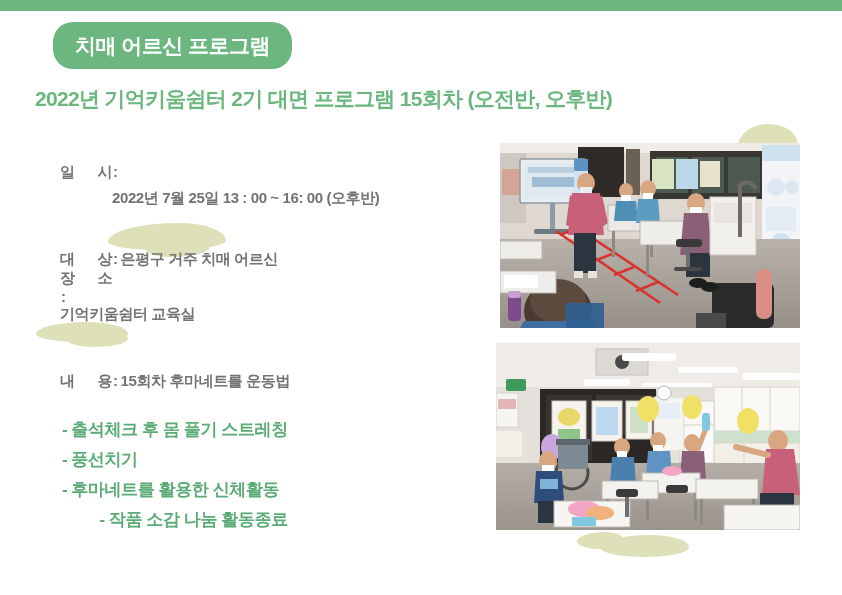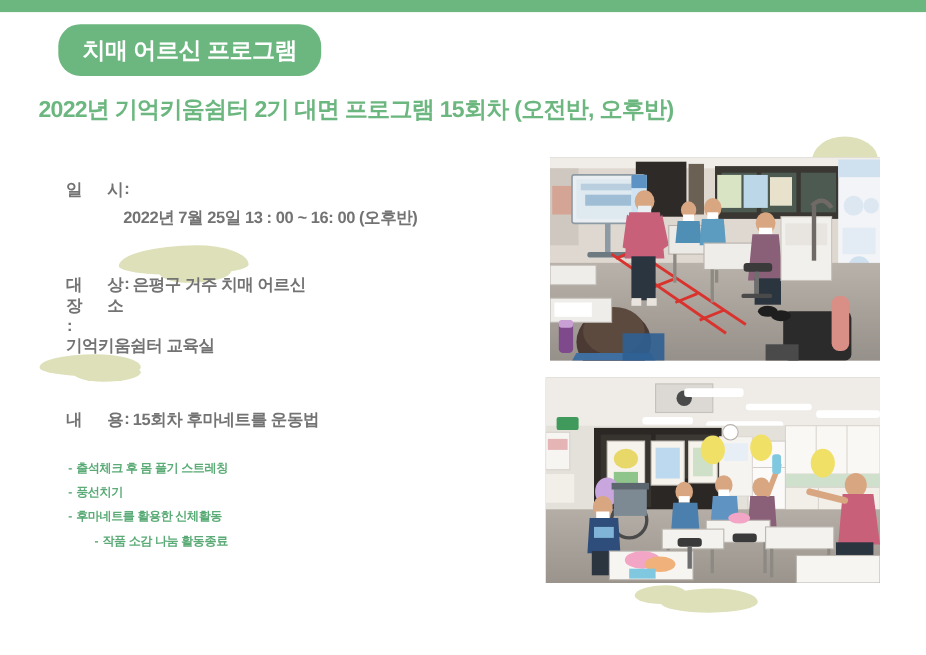--- a/index.html
+++ b/index.html
@@ -161,21 +161,21 @@
   .row-content   { margin-bottom: 0; }
 
   
   .bullets {
     position: absolute;
     left: 62px;
     top: 418px;
     z-index: 3;
   }
   .bullet {
-    font-size: 11px;
+    font-size: 17px;
     font-weight: bold;
     color: #5aab76;
     letter-spacing: -0.4px;
     white-space: nowrap;
     margin-bottom: 7px;
   }
   .bullet:last-child { margin-bottom: 0; text-align: right; }
   .bullet-dash { padding-right: 4px; }
 
   

